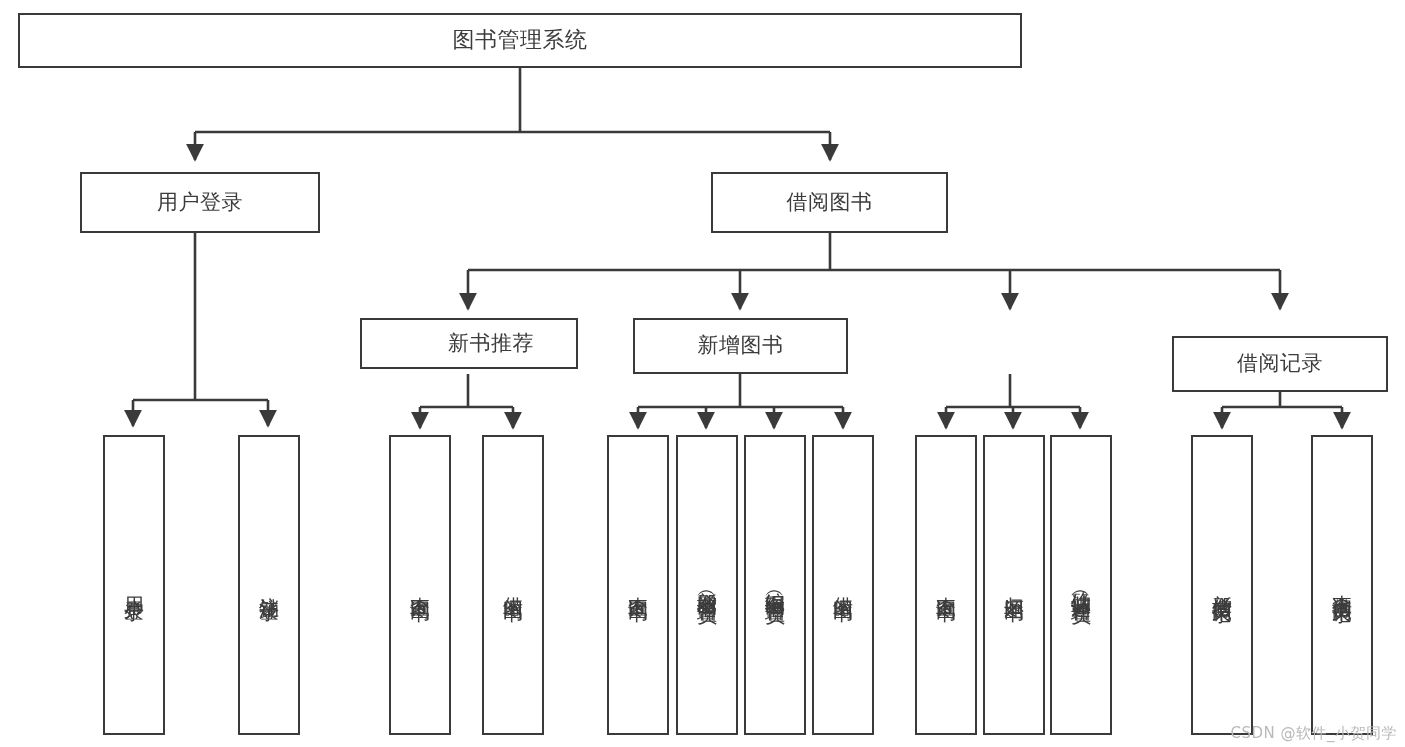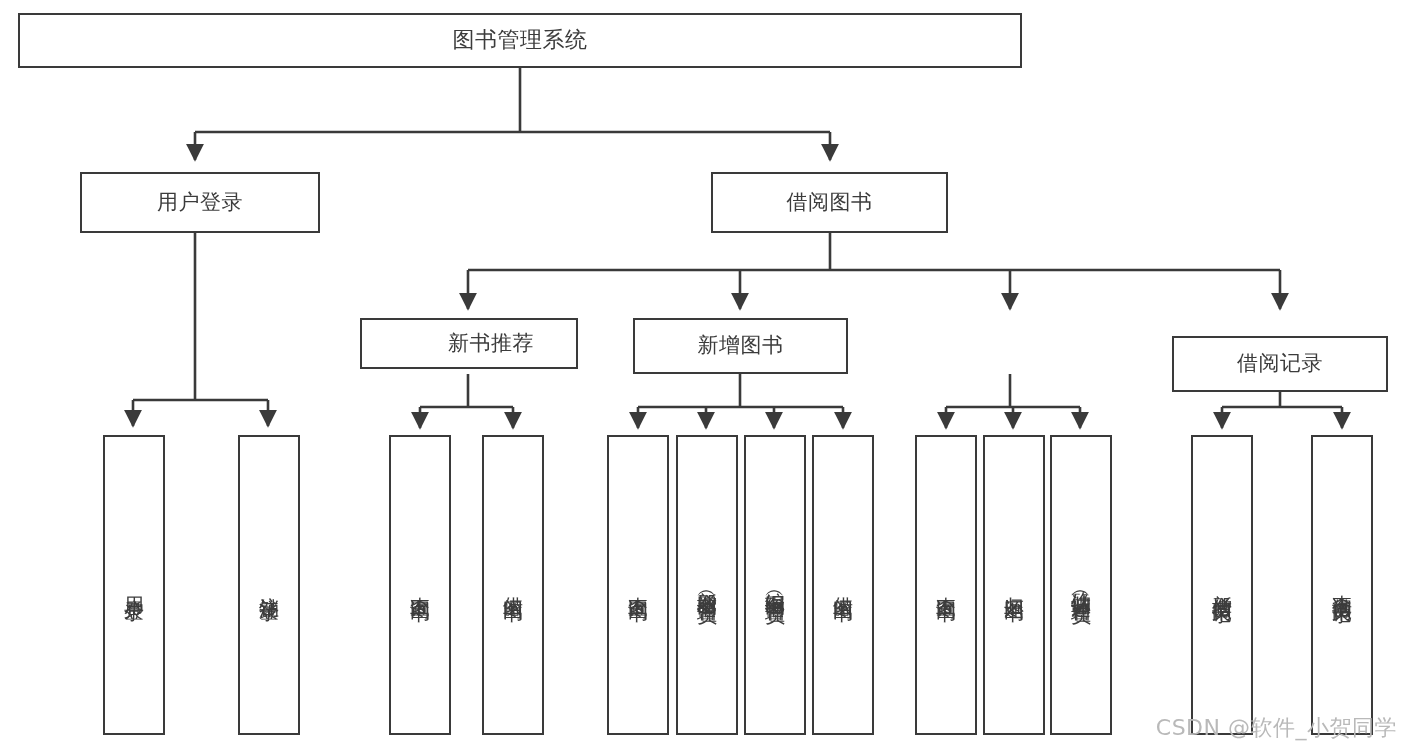--- a/index.html
+++ b/index.html
@@ -58,21 +58,21 @@
   }
   .node.v > span {
     writing-mode: vertical-rl;
     text-orientation: upright;
     display: block;
   }
   .watermark {
     position: absolute;
     right: 8px;
     bottom: 4px;
-    font-size: 22px;
+    font-size: 15px;
     color: #b9b9b9;
     letter-spacing: 0.5px;
     white-space: nowrap;
     z-index: 3;
     font-family: "DejaVu Sans", "Liberation Sans", sans-serif;
   }
 </style>
 </head>
 <body>
 

